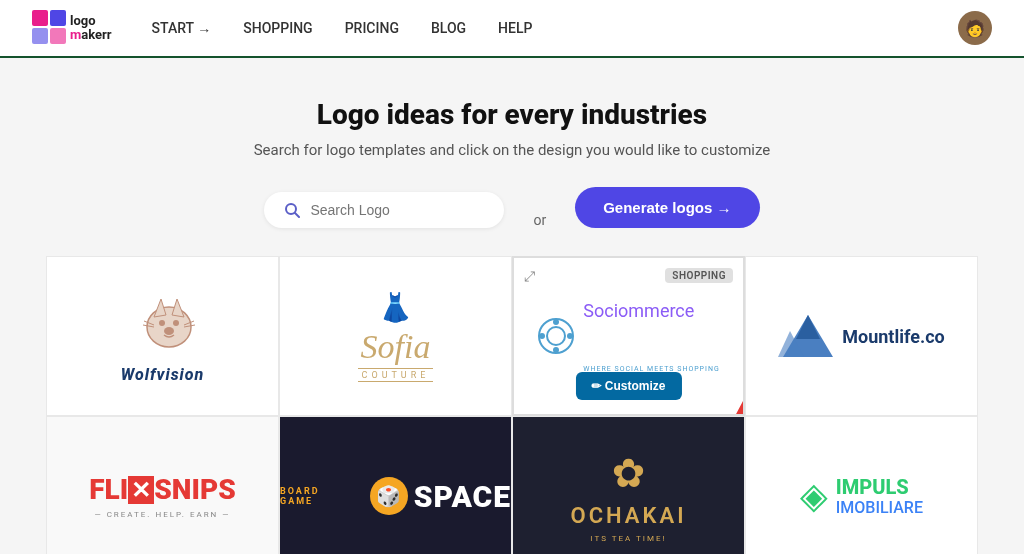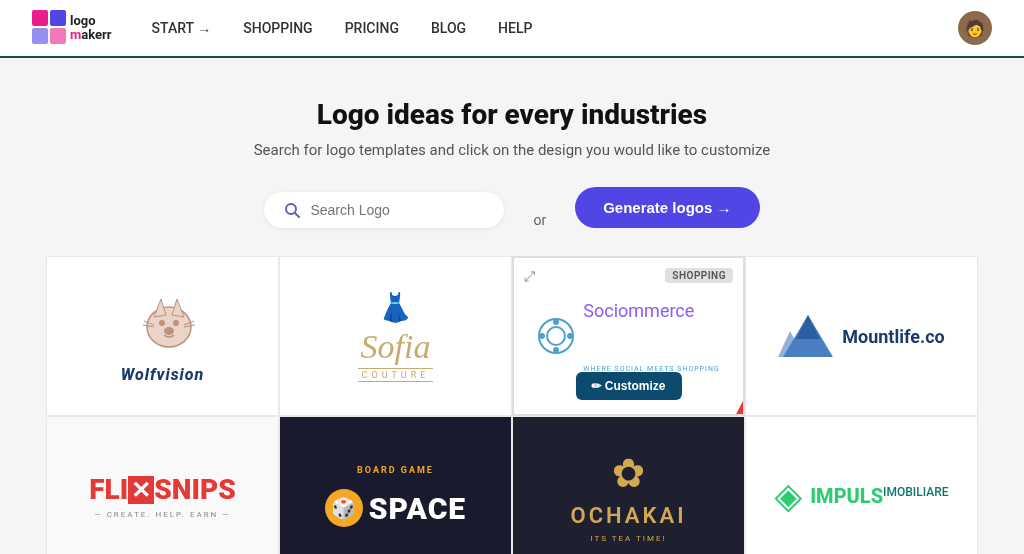--- a/index.html
+++ b/index.html
@@ -177,21 +177,21 @@
       color: #888;
       font-size: 14px;
     }
 
     
     .customize-btn {
       position: absolute;
       bottom: 14px;
       left: 50%;
       transform: translateX(-50%);
-      background: #0c4a6e;
+      background: #0369a1;
       color: white;
       border: none;
       border-radius: 6px;
       padding: 7px 16px;
       font-size: 12px;
       font-weight: 600;
       cursor: pointer;
       display: flex;
       align-items: center;
       gap: 6px;
@@ -281,21 +281,20 @@
       font-weight: 900;
     }
     .flix-f { color: #e53935; }
     .flix-x { color: white; background: #e53935; padding: 0 3px; font-size: 24px; }
     .flix-snips { color: #e53935; }
     .flix-tagline { font-size: 8px; letter-spacing: 2px; color: #888; }
 
     
     .space-logo {
       display: flex;
-      flex-direction: column;
       align-items: center;
       gap: 14px;
     }
     .space-top { font-size: 9px; font-weight: 700; color: #f5a623; letter-spacing: 2px; }
     .space-bottom {
       display: flex;
       align-items: center;
       gap: 6px;
     }
     .space-ball {
@@ -322,23 +321,23 @@
     .ochakai-name { font-size: 22px; font-weight: 600; color: #d4a853; letter-spacing: 3px; }
     .ochakai-tagline { font-size: 8px; color: #d4a853; letter-spacing: 2px; }
 
     
     .impuls-logo {
       display: flex;
       align-items: center;
       gap: 8px;
     }
     .impuls-icon { font-size: 36px; color: #2ecc71; }
-    .impuls-texts { display: flex; flex-direction: row; }
+    .impuls-texts { display: flex; flex-direction: column; }
     .impuls-name { font-size: 20px; font-weight: 800; color: #2ecc71; line-height: 1.1; }
-    .impuls-sub { font-size: 12px; color: #0f766e; font-weight: 500; }
+    .impuls-sub { font-size: 16px; color: #3b82f6; font-weight: 500; }
 
     
     .red-arrow {
       position: absolute;
       bottom: -30px;
       right: -55px;
       width: 90px;
       height: 70px;
       pointer-events: none;
     }

